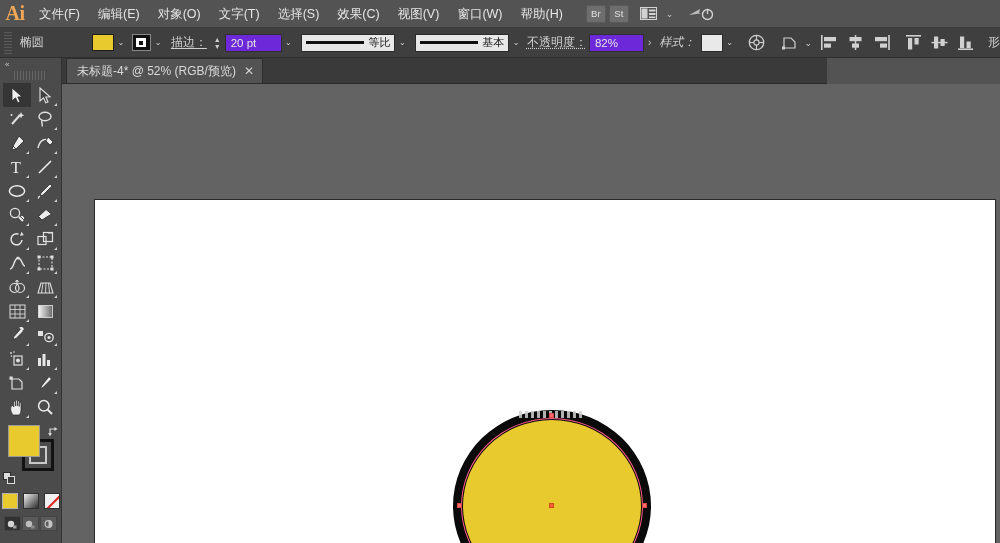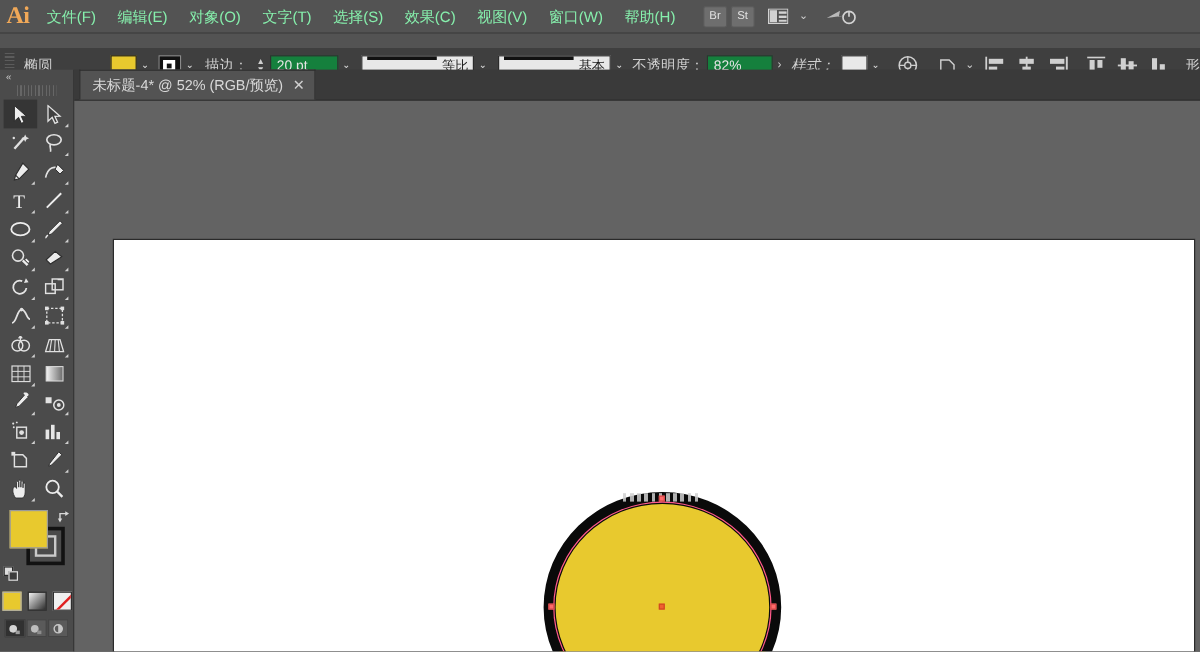--- a/index.html
+++ b/index.html
@@ -21,38 +21,38 @@
   }
   .ai-logo {
     width: 30px; height: 28px;
     display: flex; align-items: center; justify-content: center;
     color: #f0a858; font-size: 20px; font-weight: bold;
     font-family: "Liberation Serif", serif;
     letter-spacing: -0.5px;
   }
   .menu-item {
     padding: 0 9px; height: 28px; line-height: 28px;
-    color: #86efac; font-size: 12.5px; white-space: nowrap;
+    color: #e5e5e5; font-size: 12.5px; white-space: nowrap;
     cursor: default;
   }
   .menubar-right { display: flex; align-items: center; margin-left: 14px; gap: 3px; }
   .app-btn {
     width: 20px; height: 18px;
     background: #6e6e6e; color: #e2e2e2;
     font-size: 9.5px; display: flex; align-items: center; justify-content: center;
     border-radius: 2px; border: 1px solid #5a5a5a;
     font-family: "Liberation Sans", sans-serif;
   }
   .arrange-btn { width: 22px; height: 18px; display: flex; align-items: center; justify-content: center; margin-left: 6px;}
   .chev { color: #cfcfcf; font-size: 9px; margin-left: 3px; }
   .power-ico { margin-left: 12px; display:flex; align-items:center; }
 
   
   .controlbar {
-    position: absolute; top: 40px; left: 0; width: 1000px; height: 30px;
+    position: absolute; top: 28px; left: 0; width: 1000px; height: 30px;
     background: #3f3f3f;
     display: flex; align-items: center;
     border-bottom: 1px solid #2e2e2e;
     padding-left: 4px;
   }
   .cb-grip {
     width: 8px; height: 22px;
     background: repeating-linear-gradient(to bottom, #6b6b6b 0 1px, transparent 1px 3px);
     margin-right: 4px; opacity: .65;
   }
@@ -77,45 +77,45 @@
   }
   .swatch-stroke i:after {
     content:""; position:absolute; left:3px; top:2.5px; width:4px; height:4px; background:#111;
   }
   .stepper {
     width: 11px; height: 17px; display: flex; flex-direction: column;
     align-items: center; justify-content: center; color: #cfcfcf; font-size: 7px; line-height: 7px;
     margin-left: 5px;
   }
   .field {
-    height: 18px; background: #15803d; border: 1px solid #303030;
+    height: 18px; background: #6d28d9; border: 1px solid #303030;
     color: #e4e4e4; font-size: 11.5px; display: flex; align-items: center;
     padding: 0 5px; margin-left: 2px;
   }
   .field.w-stroke { width: 58px; }
   .field.w-op { width: 56px; }
   .profile-box {
     height: 18px; width: 96px; background: #e8e8e8; border: 1px solid #2b2b2b;
-    display: flex; margin-left: 6px; padding: 0 4px; gap: 4px;
+    display: flex; align-items: center; margin-left: 6px; padding: 0 4px; gap: 4px;
   }
   .profile-line { flex: 1; height: 3px; background: #111; }
   .profile-txt { font-size: 11px; color: #1a1a1a; white-space: nowrap; }
   .style-swatch {
     width: 22px; height: 18px; background: #e9e9e9; border: 1px solid #2b2b2b; margin-left: 6px;
   }
   .op-arrow { color: #c9c9c9; font-size: 10px; margin-left: 4px; }
   .icon-btn {
     width: 24px; height: 22px; display: flex; align-items: center; justify-content: center;
     margin-left: 2px;
   }
   .align-group { display: flex; align-items: center; margin-left: 4px; }
 
   
   .tabbar {
-    position: absolute; top: 58px; left: 0; width: 1000px; height: 26px;
+    position: absolute; top: 58px; left: 0; width: 827px; height: 26px;
     background: #3a3a3a; border-bottom: 1px solid #2b2b2b;
     display: flex; align-items: flex-end; padding-left: 66px;
   }
   .doctab {
     height: 25px; background: #535353;
     display: flex; align-items: center; gap: 8px;
     padding: 0 8px 0 10px; color: #d9d9d9; font-size: 12px;
     border: 1px solid #2e2e2e; border-bottom: none;
     white-space: nowrap;
   }

